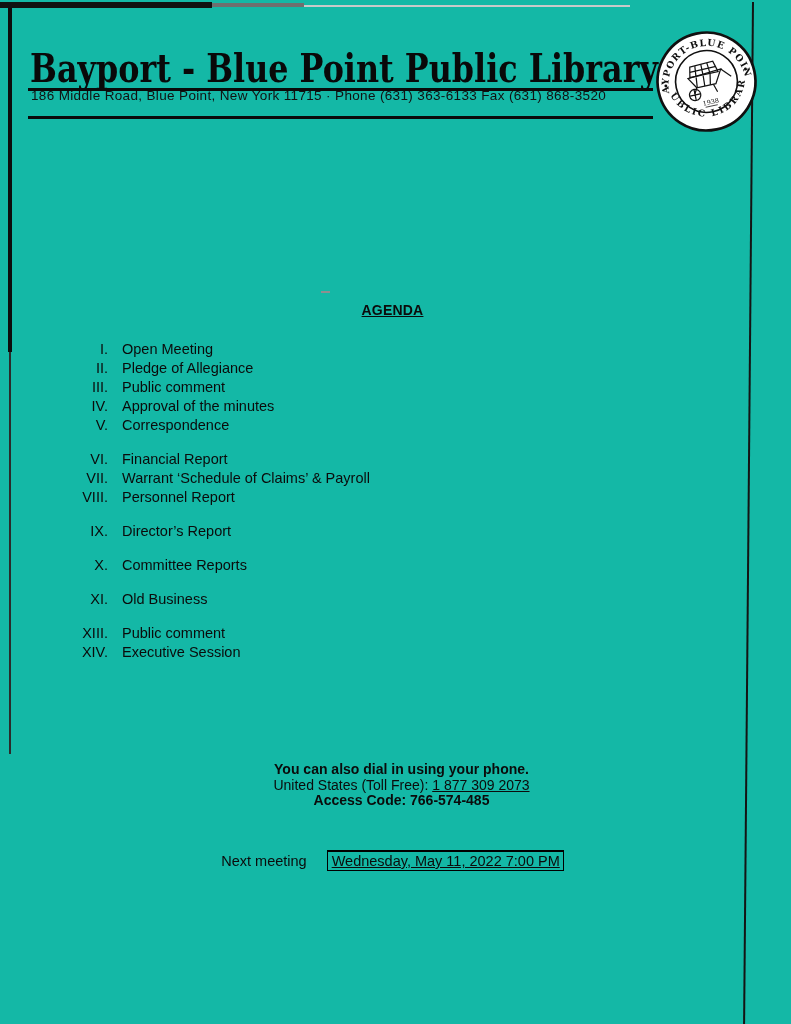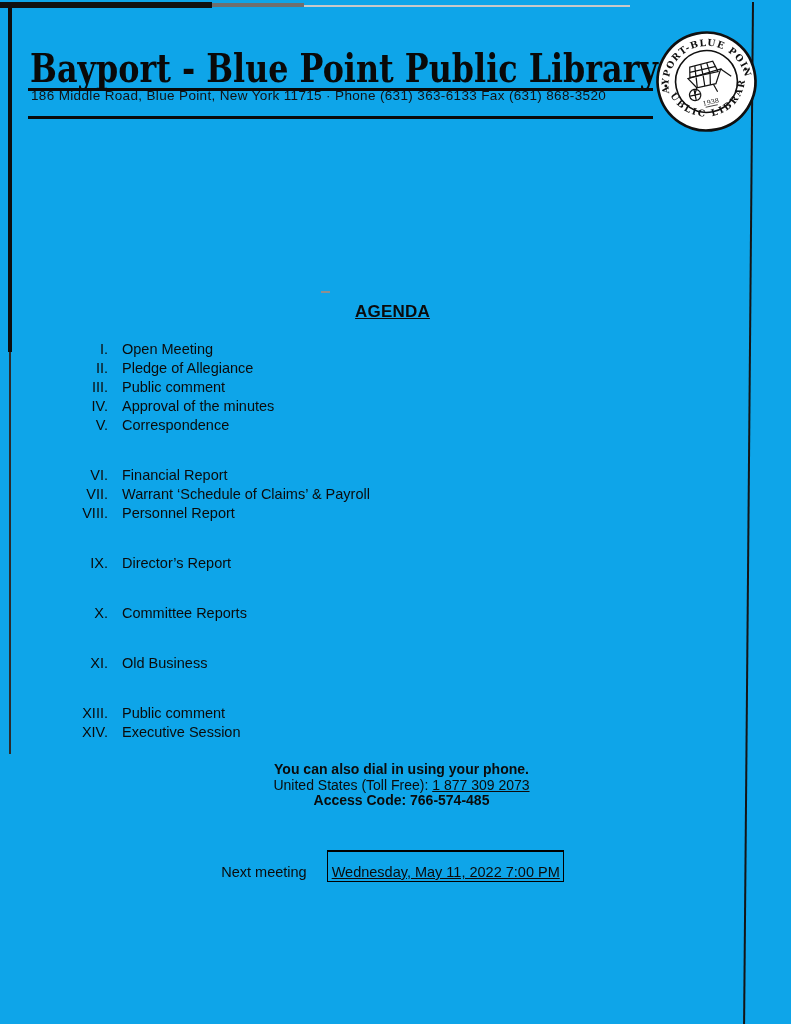--- a/index.html
+++ b/index.html
@@ -1,17 +1,17 @@
 <!DOCTYPE html>
 <html><head>
 <meta charset="utf-8">
 <style>
   html,body{margin:0;padding:0;background:#e9e9e9;}
   .page{
-    position:relative;width:791px;height:1024px;background:#0ea5e9;
+    position:relative;width:791px;height:1024px;background:#14b8a6;
     font-family:"Liberation Sans",sans-serif;color:#0b0b0b;overflow:hidden;
   }
   
   .scan-top-bar{position:absolute;left:0;top:2px;width:212px;height:6px;background:#111;}
   .scan-top-fade{position:absolute;left:212px;top:3px;width:92px;height:4px;background:#6f6f6f;}
   .scan-top-faint{position:absolute;left:304px;top:5px;width:326px;height:2px;background:#c9c9c9;}
   .scan-left-thick{position:absolute;left:8px;top:8px;width:4px;height:344px;background:#0d0d0d;}
   .scan-left-thin{position:absolute;left:9px;top:352px;width:2px;height:402px;background:#2b2b2b;}
   .scan-right-line{position:absolute;left:752px;top:2px;width:2px;height:1022px;background:#141414;
     transform:rotate(0.5deg);transform-origin:top center;}
@@ -28,35 +28,35 @@
     white-space:nowrap;color:#111;
   }
   .rule2{position:absolute;left:28px;top:116px;width:625px;height:2.5px;background:#0a0a0a;}
   .seal{position:absolute;left:655px;top:30px;width:103px;height:103px;transform:rotate(-12deg);}
   
   .announce{position:absolute;left:0;top:215px;width:782px;text-align:center;
     font-size:13.5px;line-height:19px;color:#0c0c0c;}
   .bu{font-weight:bold;text-decoration:underline;}
   
   .agenda-head{position:absolute;left:0;top:302px;width:785px;text-align:center;
-    font-weight:bold;font-size:17px;text-decoration:underline;letter-spacing:.2px;}
+    font-weight:bold;font-size:14px;text-decoration:underline;letter-spacing:.2px;}
   .agenda-list{position:absolute;left:60px;top:340px;}
   .agenda-row{display:flex;line-height:19px;font-size:14.5px;}
-  .agenda-row.gap{margin-top:31px;}
+  .agenda-row.gap{margin-top:15px;}
   .agenda-num{width:48px;text-align:right;}
   .agenda-lbl{margin-left:14px;}
   
   .dialin{position:absolute;left:6px;top:762px;width:791px;text-align:center;
     font-size:14px;line-height:15.7px;}
   .dialin .b{font-weight:bold;}
   .dialin .u{text-decoration:underline;text-align:right;}
   
   .nextmeet{position:absolute;left:0;top:850px;width:785px;text-align:center;font-size:14.5px;}
   .nm-box{
-    display:inline-block;margin-left:20px;padding:12px 3px 1px 4px;
+    display:inline-block;margin-left:20px;padding:1px 3px 1px 4px;
     border:1.5px solid #000;border-top-width:2.5px;text-decoration:underline;
   }
 </style>
 </head>
 <body>
 
 <div class="page">
 
   <div class="scan-top-bar"></div>
   <div class="scan-top-fade"></div>

